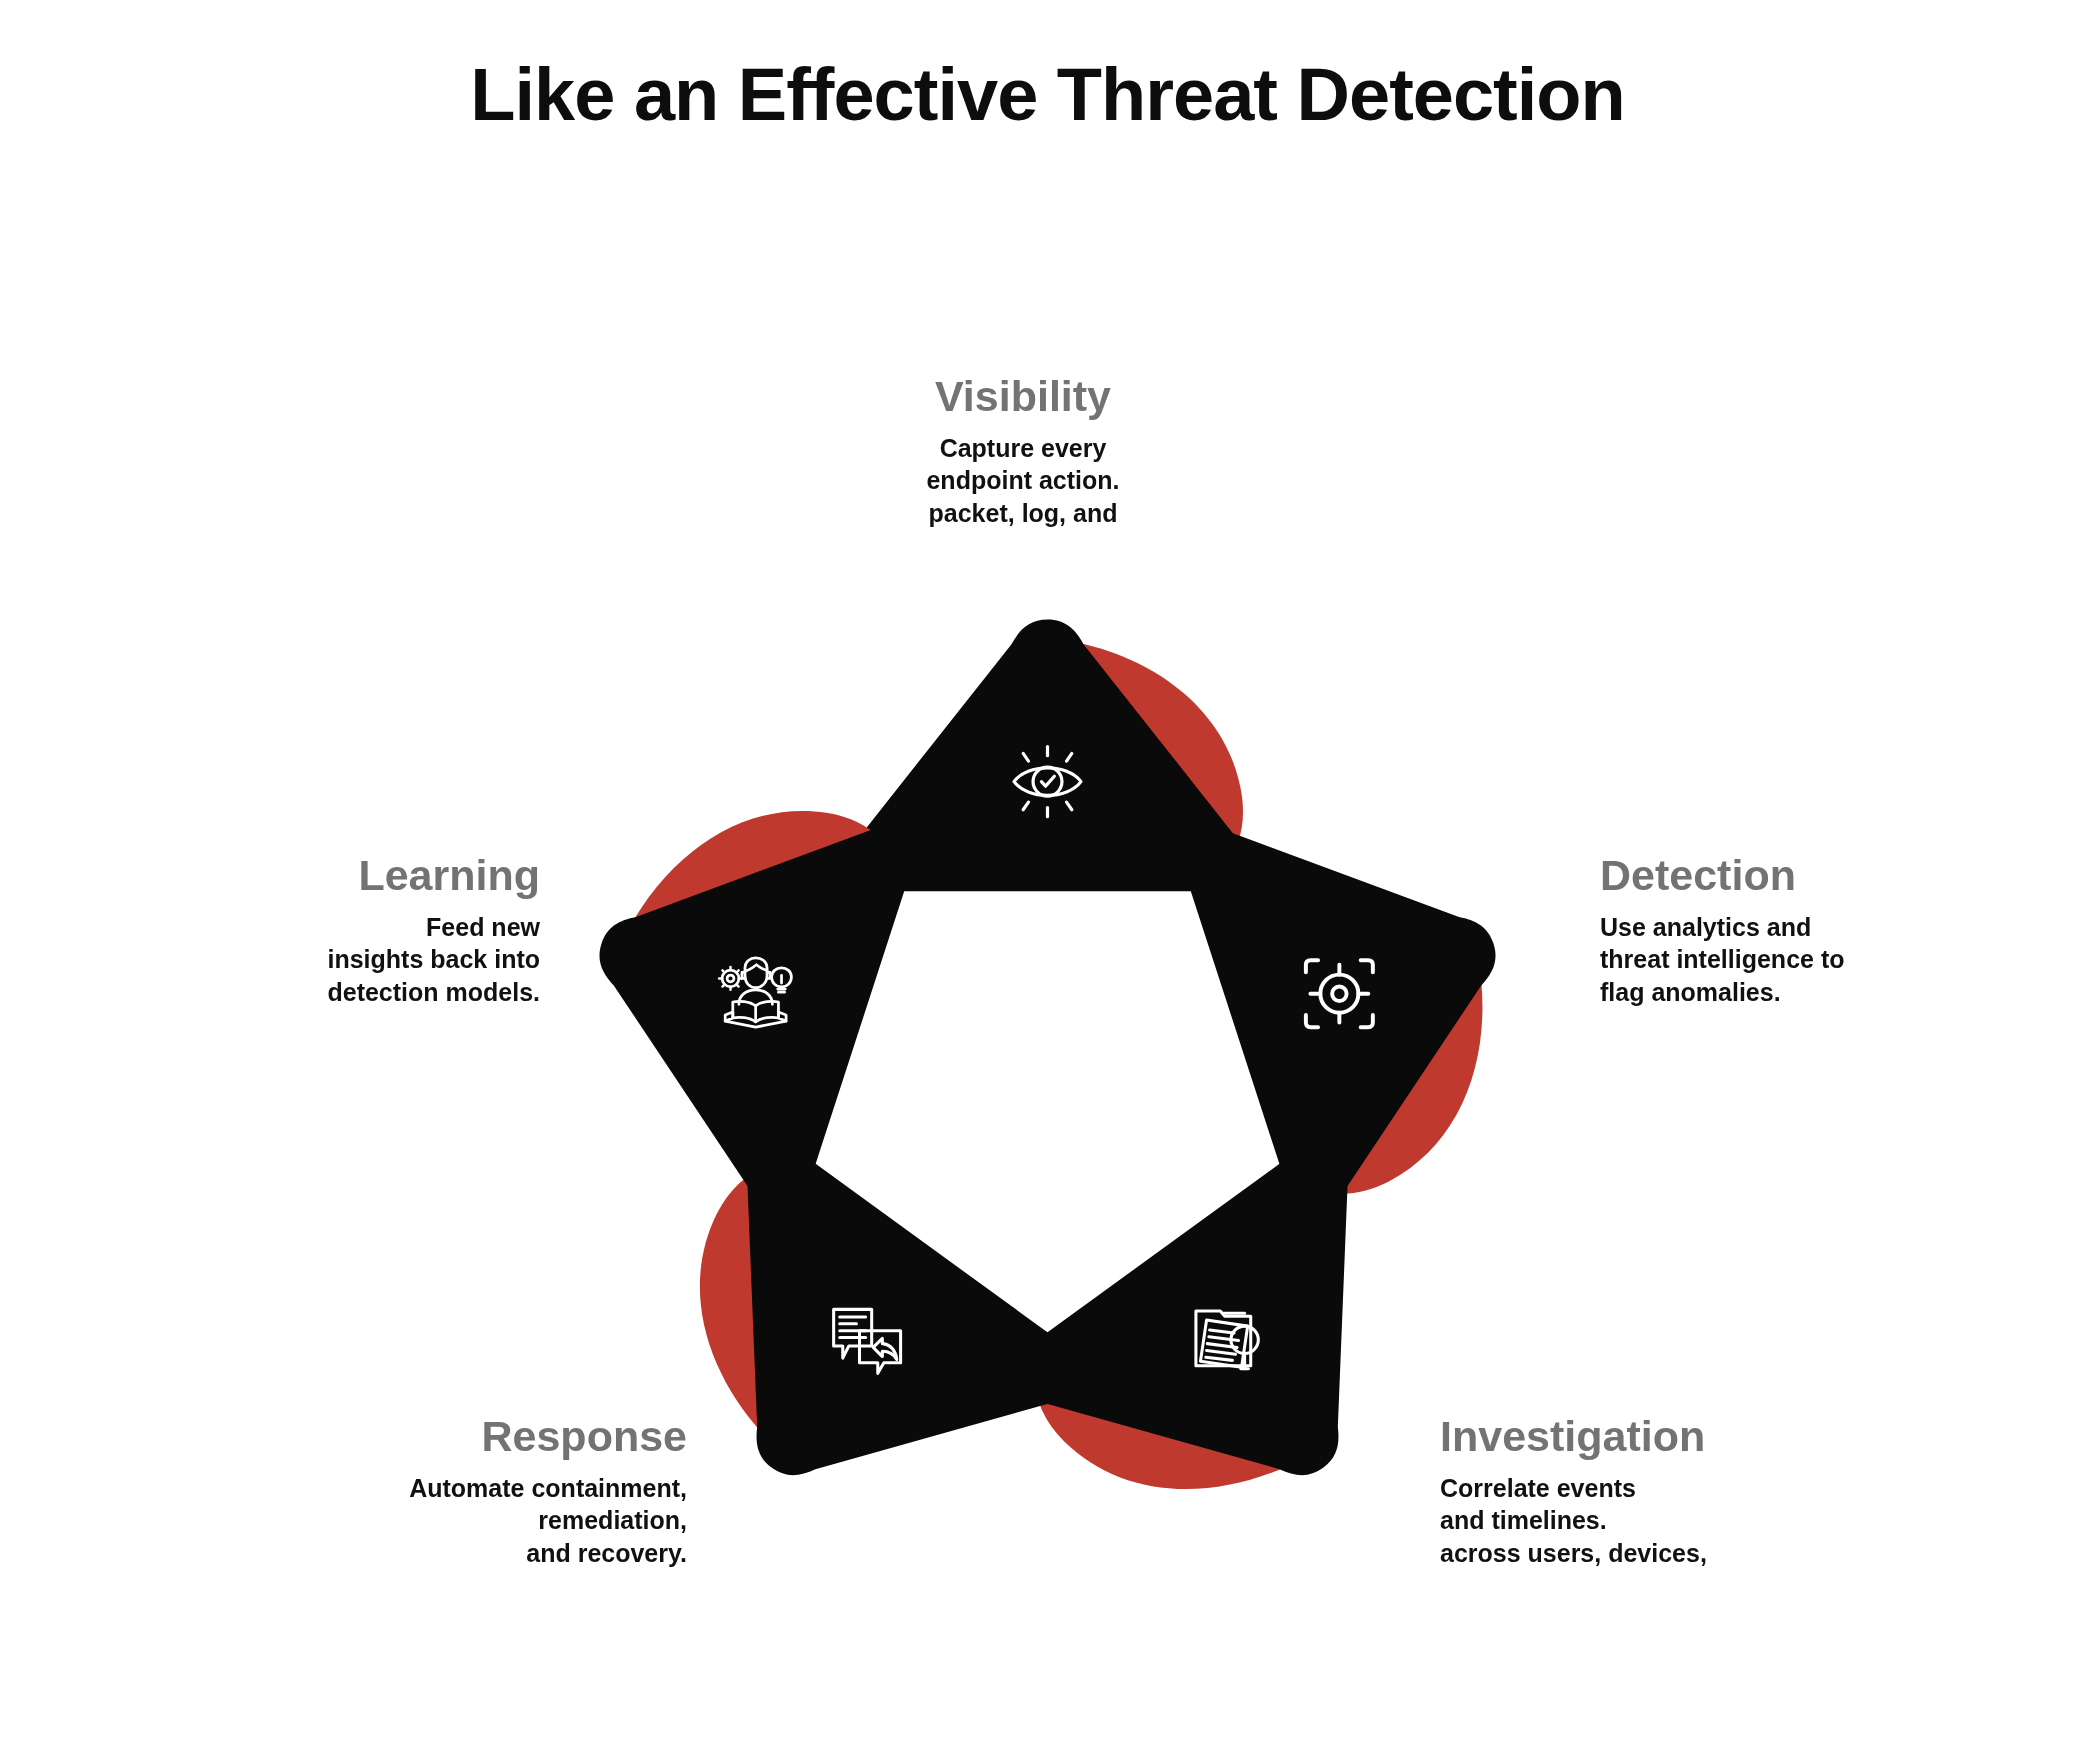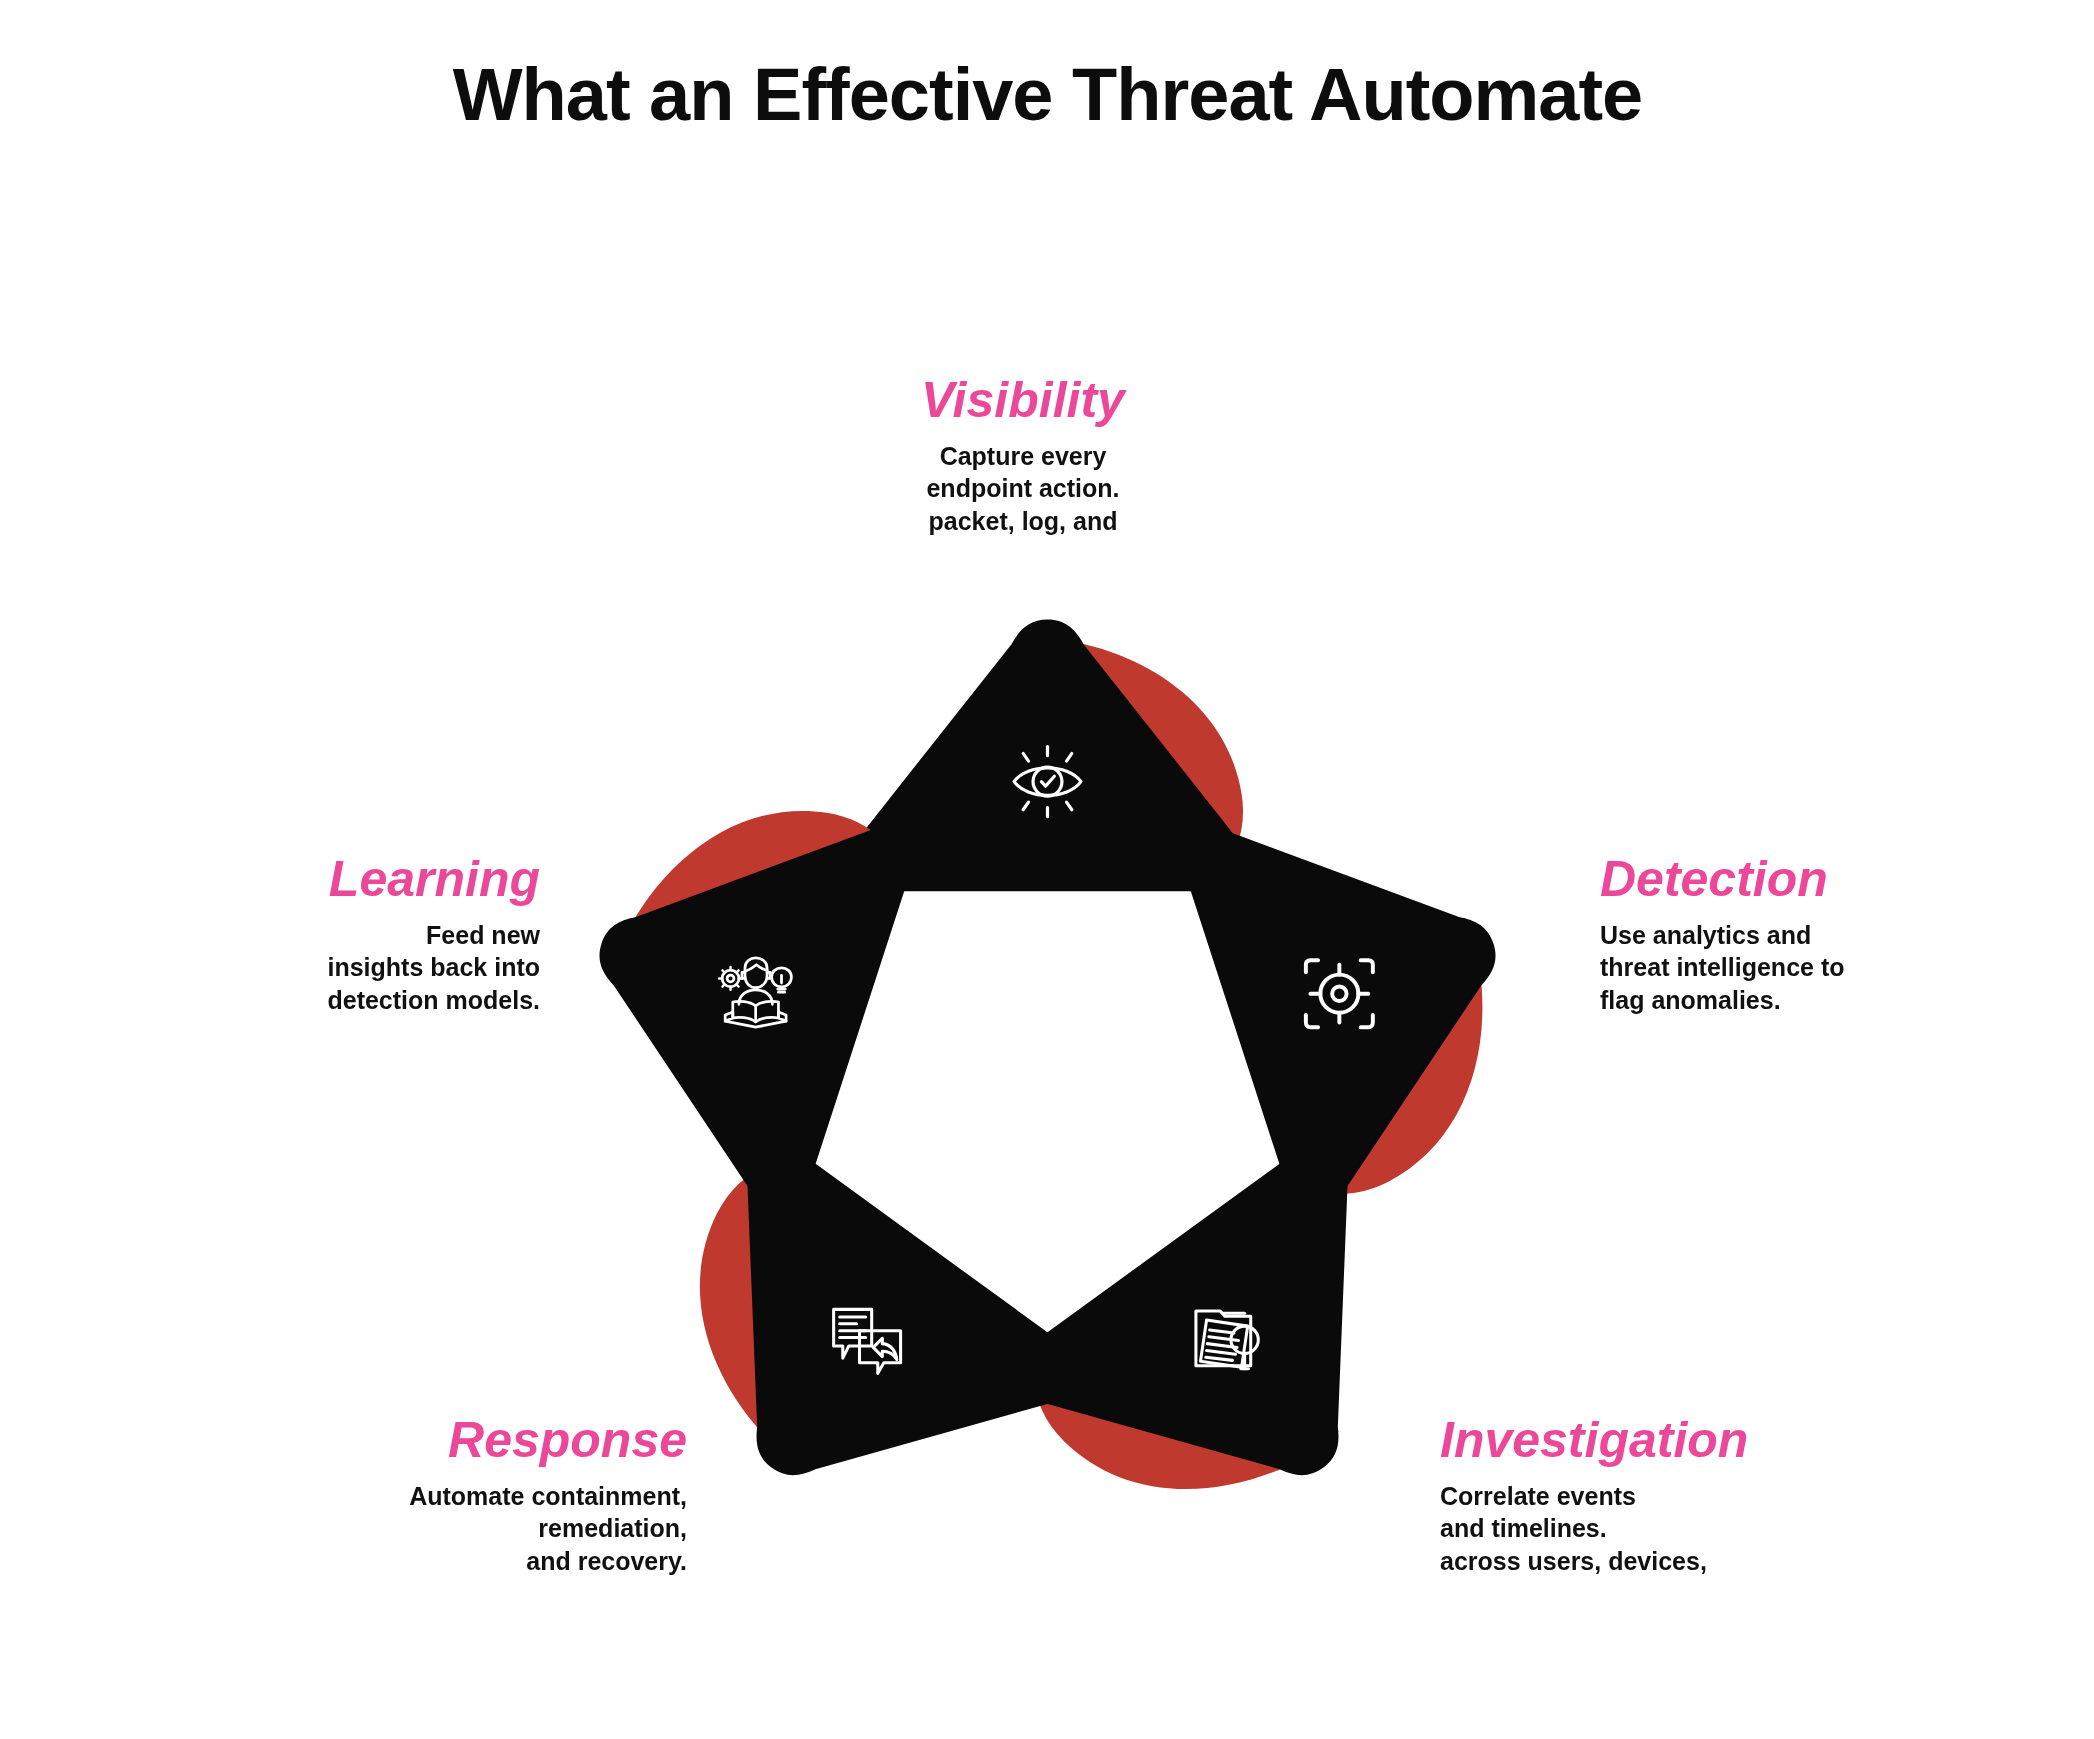--- a/index.html
+++ b/index.html
@@ -45,27 +45,26 @@
     position: absolute;
     left: 0;
     top: 0;
   }
 
   
   .callout {
     position: absolute;
   }
   .callout .c-title {
-    font-size: 50px;
+    font-size: 43px;
     font-weight: bold;
     line-height: 1.12;
-    color: #ec4899;
+    color: #737373;
     margin: 0 0 11.5px 0;
     white-space: nowrap;
-    font-style: italic;
   }
   .callout .c-desc {
     font-size: 25px;
     font-weight: bold;
     line-height: 1.30;
     color: #111111;
     margin: 0;
   }
 
   
@@ -97,21 +96,21 @@
     left: 188px;
     top: 851px;
     width: 352px;
     text-align: right;
   }
 </style>
 </head>
 <body>
 
 <div class="title-wrap">
-  <div class="title-line">What an Effective Threat Automate</div>
+  <div class="title-line">Like an Effective Threat Detection</div>
 </div>
 
 <div class="stage">
 
   <svg width="2095" height="1740" viewBox="0 0 2560 2126">
     <defs>
 
       <g id="seg-shape">
 
         <path class="tail" d="M 10 -205

